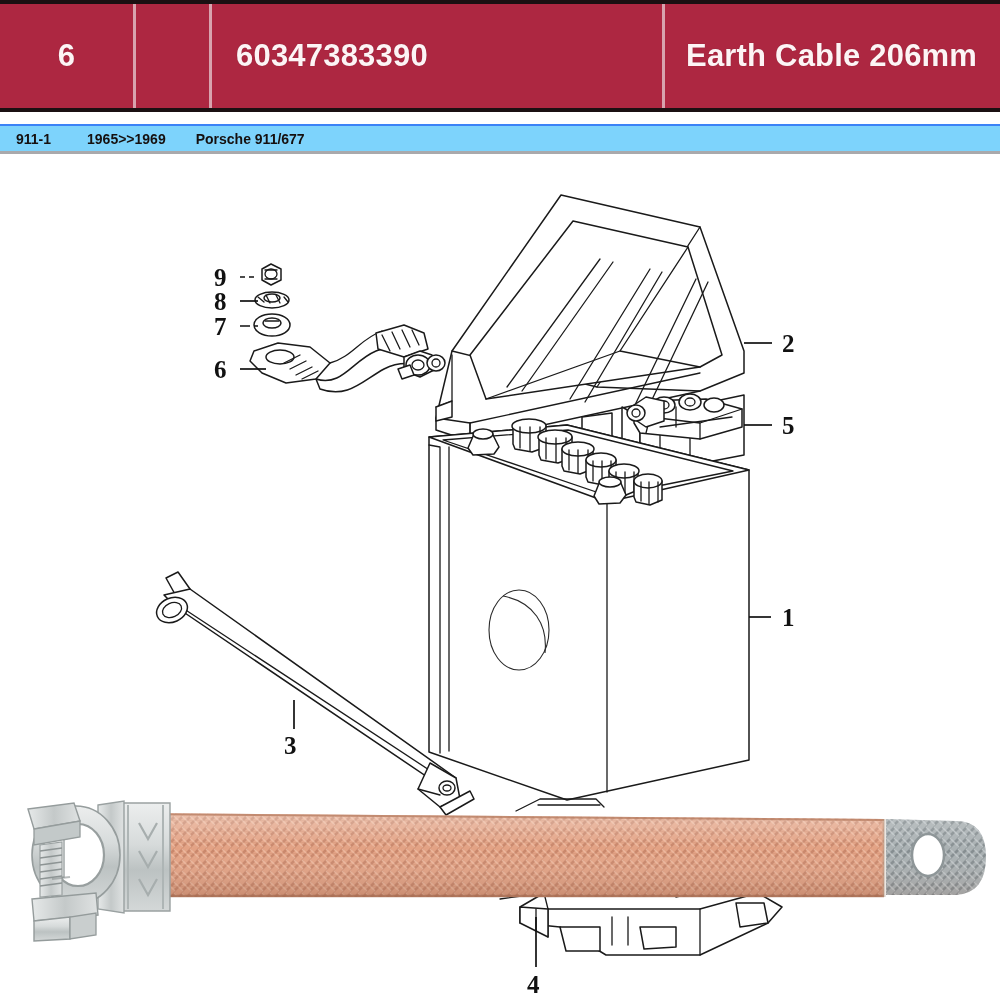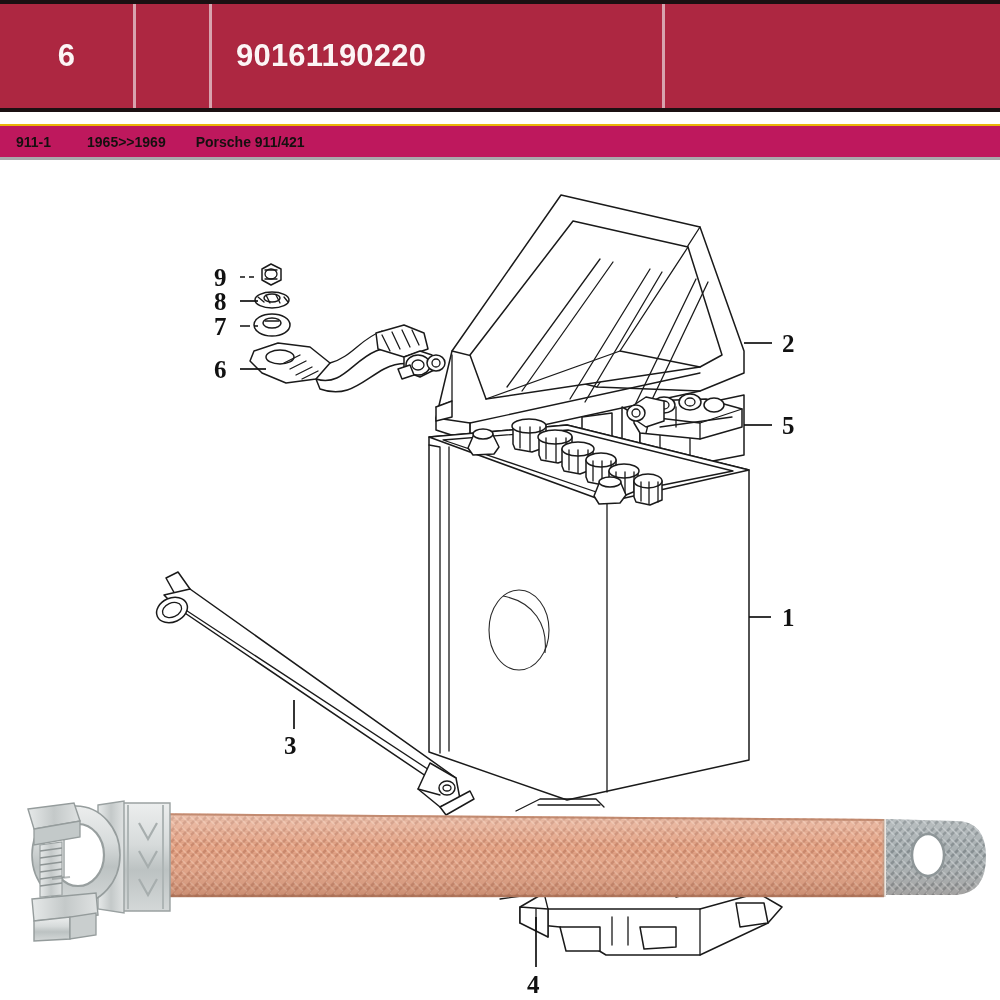--- a/index.html
+++ b/index.html
@@ -21,22 +21,22 @@
   #hdr-div-2{left:209px;}
   #hdr-div-3{left:662px;}
   .hdr-cell{position:absolute;top:4px;height:104px;display:flex;
     align-items:center;color:#fdf4f5;font-weight:bold;
     letter-spacing:.2px;text-shadow:0 0 1px rgba(0,0,0,.25);}
   #hdr-index{left:0;width:133px;justify-content:center;font-size:31px;}
   #hdr-partno{left:236px;font-size:31px;}
   #hdr-desc{left:686px;font-size:31px;white-space:nowrap;}
 
   
-  #subtitle-bar{position:absolute;left:0;top:124px;width:1000px;height:36px;
-    background:#be185d;border-top:2px solid #eab308;
+  #subtitle-bar{position:absolute;left:0;top:124px;width:1000px;height:30px;
+    background:#7dd3fc;border-top:2px solid #3b82f6;
     border-bottom:3px solid #a9a9ac;box-sizing:border-box;}
   #subtitle-inner{position:absolute;left:0;top:0;width:1000px;height:100%;
     display:flex;align-items:center;font-size:14px;font-weight:bold;
     color:#15100f;}
   #sub-model{margin-left:16px;}
   #sub-years{margin-left:36px;}
   #sub-make{margin-left:30px;}
 
   
   #diagram{position:absolute;left:0;top:155px;width:1000px;height:845px;}
@@ -56,30 +56,31 @@
 
 <div id="header-bar">
   <div id="header-topline"></div>
   <div id="header-red"></div>
 
   <div class="hdr-div" id="hdr-div-1"></div>
   <div class="hdr-div" id="hdr-div-2"></div>
   <div class="hdr-div" id="hdr-div-3"></div>
 
   <div class="hdr-cell" id="hdr-index">6</div>
-  <div class="hdr-cell" id="hdr-partno">90161190220</div>
+  <div class="hdr-cell" id="hdr-partno">60347383390</div>
+  <div class="hdr-cell" id="hdr-desc">Earth Cable 206mm</div>
 
   <div id="header-botline"></div>
 </div>
 
 <div id="subtitle-bar">
   <div id="subtitle-inner">
     <span id="sub-model">911-1</span>
     <span id="sub-years">1965&gt;&gt;1969</span>
-    <span id="sub-make">Porsche 911/421</span>
+    <span id="sub-make">Porsche 911/677</span>
   </div>
 </div>
 
 <div id="diagram">
 <svg width="1000" height="845" viewBox="0 0 1000 845" xmlns="http://www.w3.org/2000/svg">
 
   <g>
     <path class="art" d="M436,263 L452,196 L561,40 L700,72 L744,196 L744,218
                          L700,236 L470,286 L436,275 Z"></path>
     <path class="artl" d="M452,196 L597,232 L700,236"></path>

